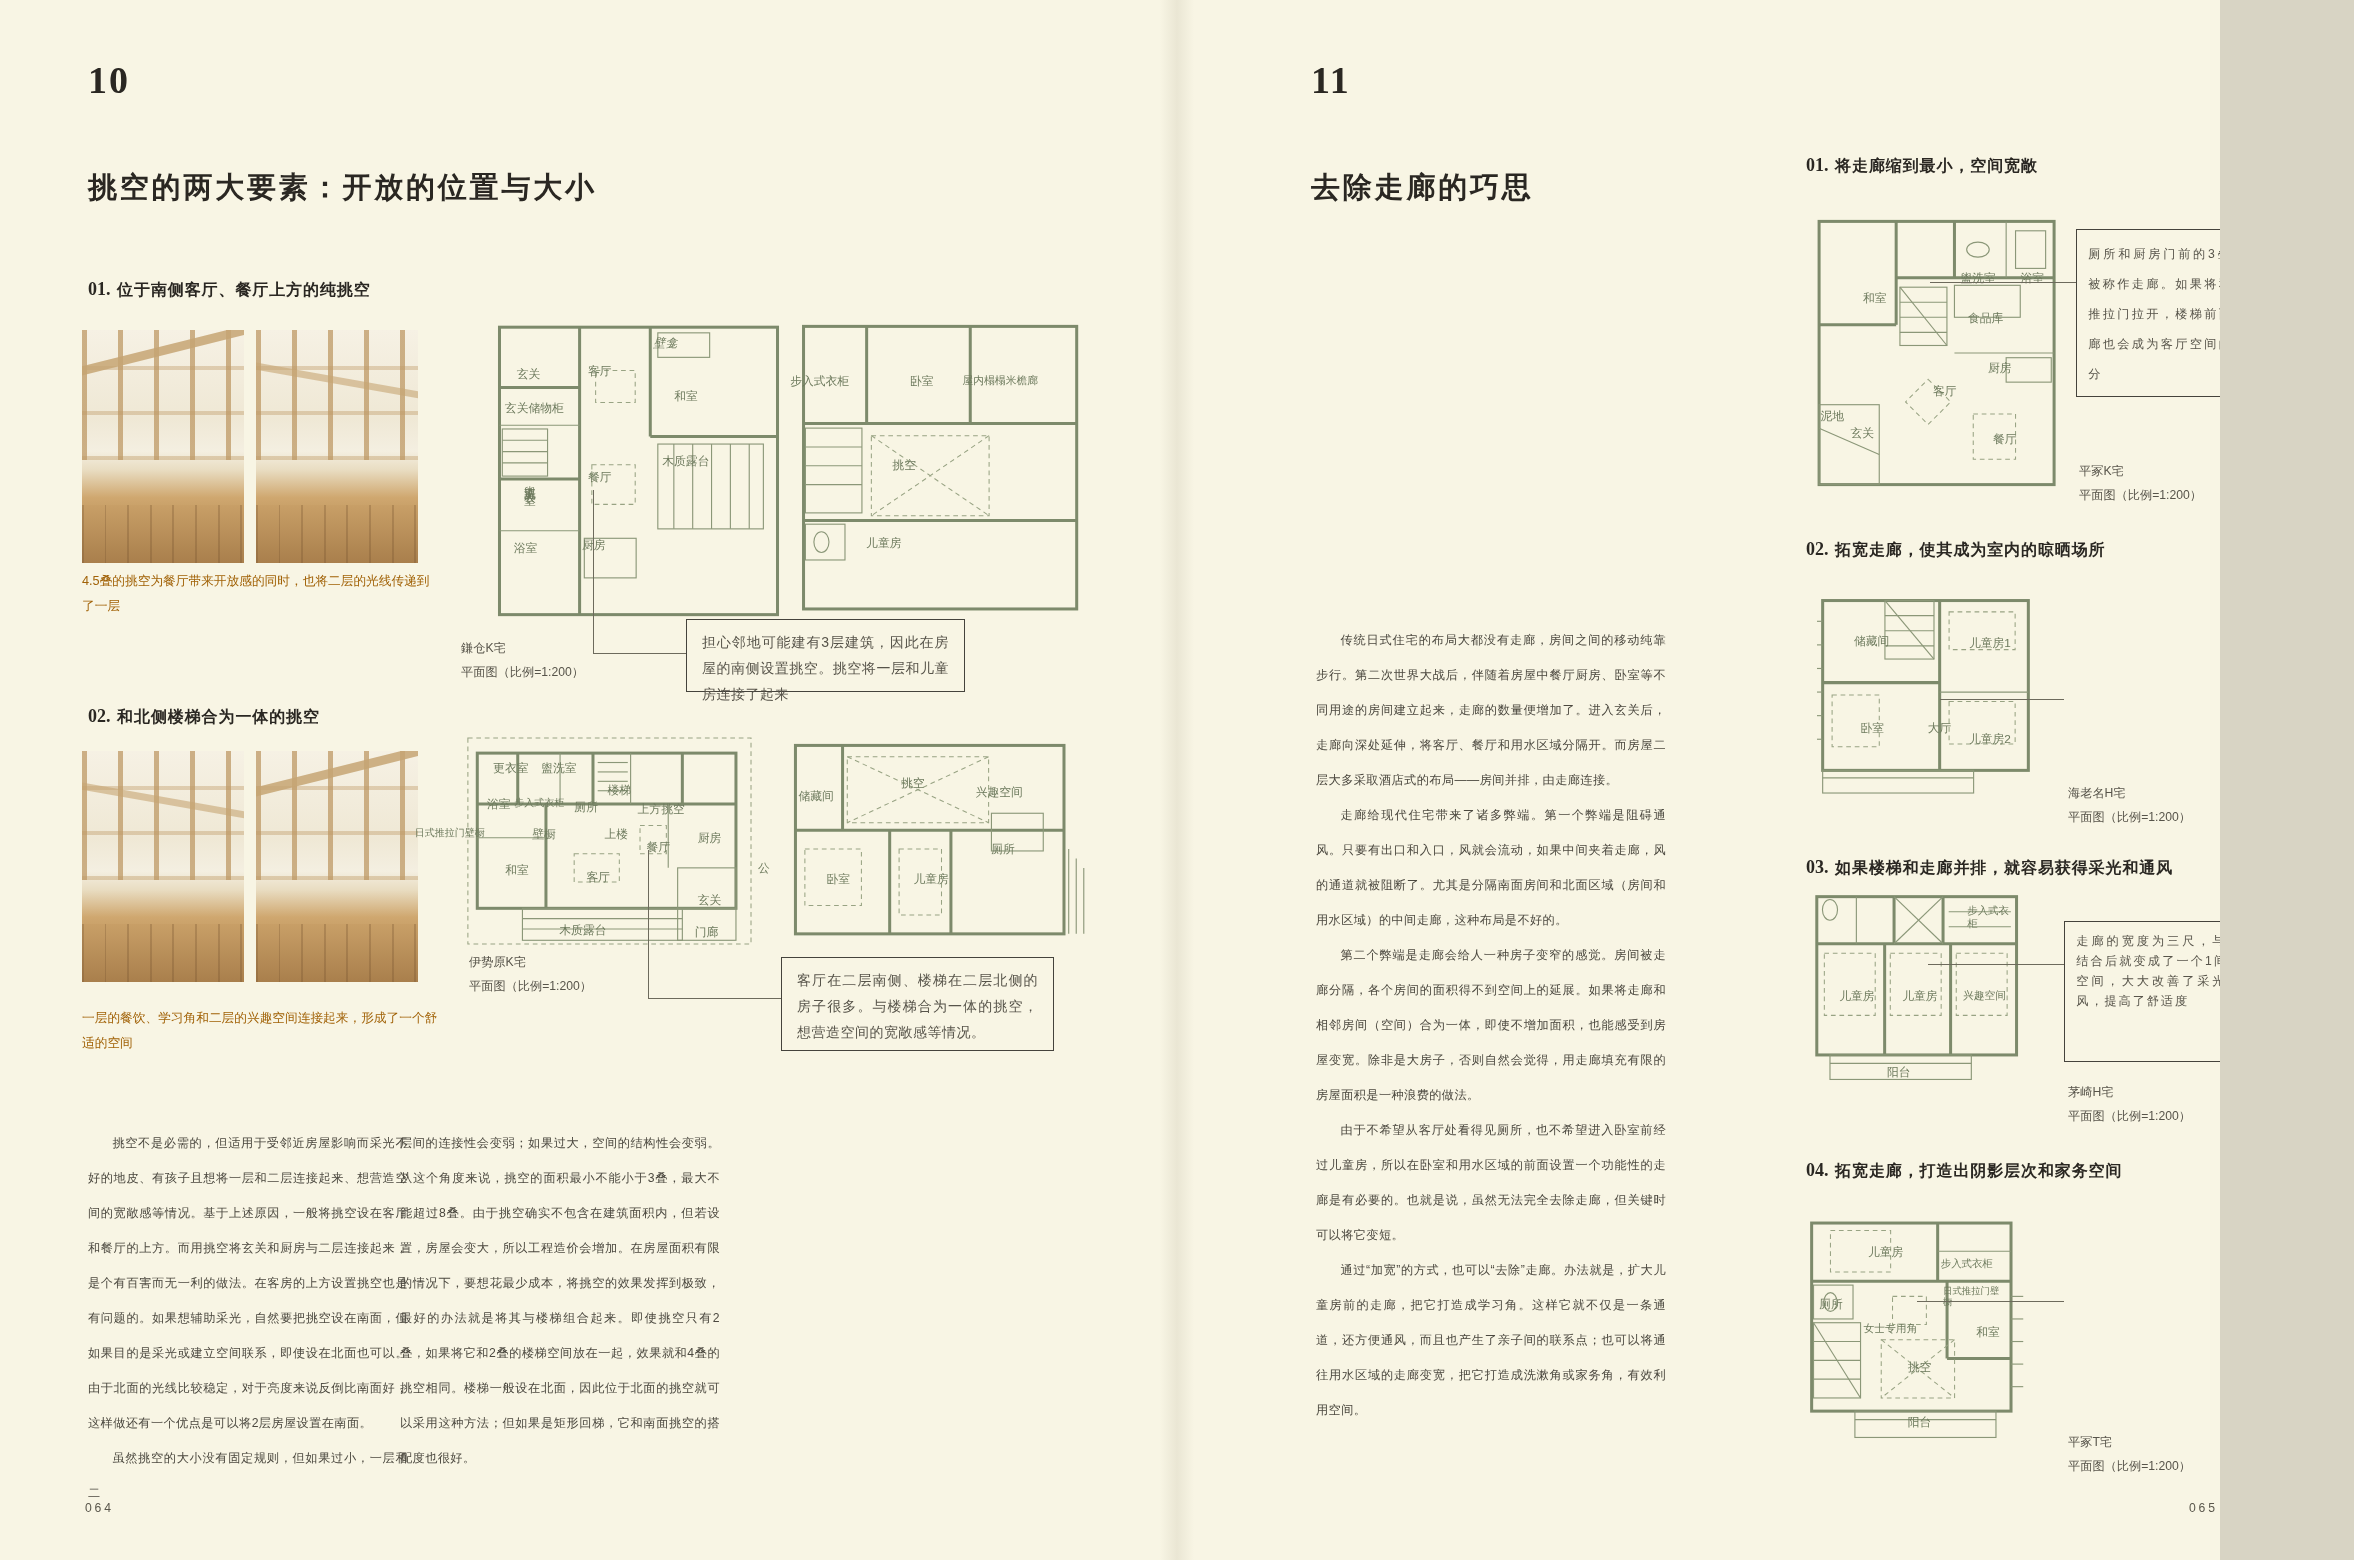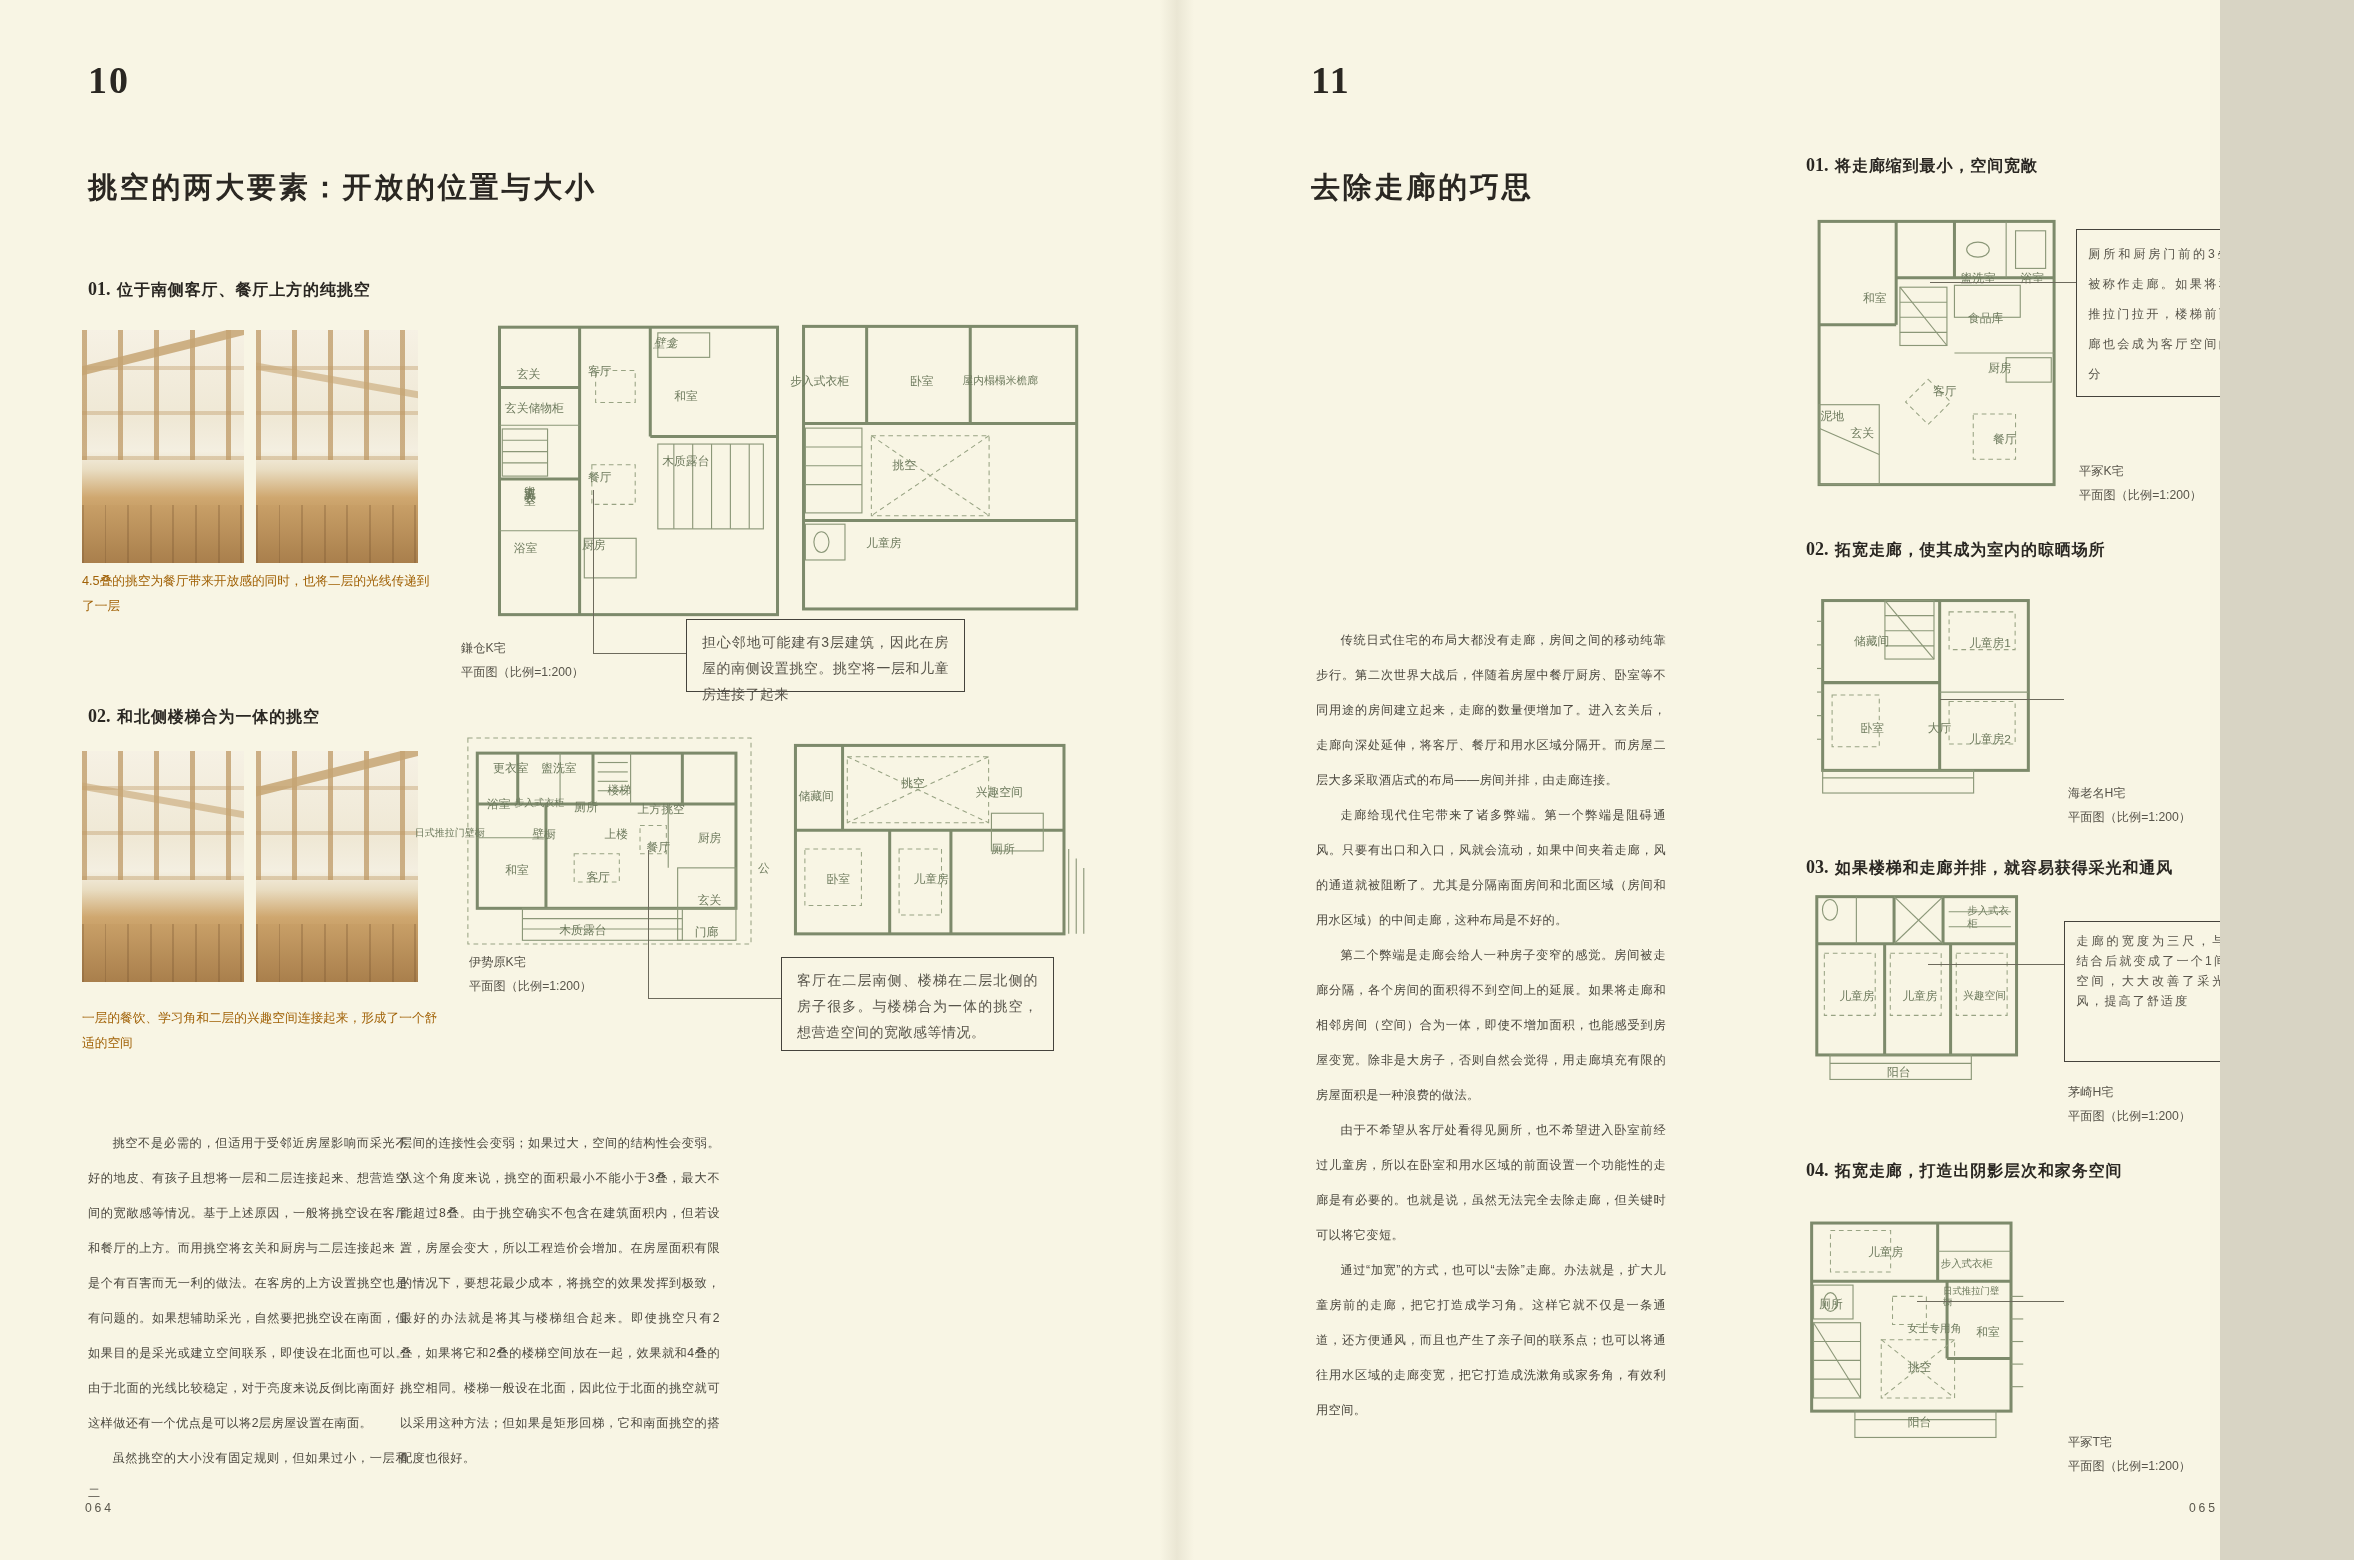--- a/index.html
+++ b/index.html
@@ -416,21 +416,21 @@
       <line x1="218" y1="156" x2="231" y2="156" class="t"></line>
       <line x1="218" y1="180" x2="231" y2="180" class="t"></line>
       <rect x="26" y="14" width="64" height="44" class="d"></rect>
       <rect x="92" y="84" width="36" height="30" class="d"></rect>
     </svg>
     <div class="labels">
         <span class="lb" style="left: 28%; top: 11%;">儿童房</span>
         <span class="lb" style="left: 61%; top: 16%; font-size: 10.4px;">步入式衣柜</span>
         <span class="lb" style="left: 62%; top: 27%; width: 60px; white-space: normal; font-size: 9.4px;">日式推拉门壁橱</span>
         <span class="lb" style="left: 6%; top: 32%;">厕所</span>
-        <span class="lb" style="left: 26%; top: 42%; font-size: 10.8px; margin-left: 44px;">女士专用角</span>
+        <span class="lb" style="left: 26%; top: 42%; font-size: 10.8px;">女士专用角</span>
         <span class="lb" style="left: 77%; top: 43%;">和室</span>
         <span class="lb" style="left: 46%; top: 57%;">挑空</span>
         <span class="lb" style="left: 46%; top: 79%;">阳台</span>
       </div>
   </div>
   <div class="abs lead" style="left:1917px;top:1301px;width:147px;height:1.4px"></div>
   <div class="abs plancap" style="left:2068px;top:1431px">
     <span style="display:block">平冢T宅</span>
     <span style="display:block">平面图（比例=1:200）</span>
   </div>

